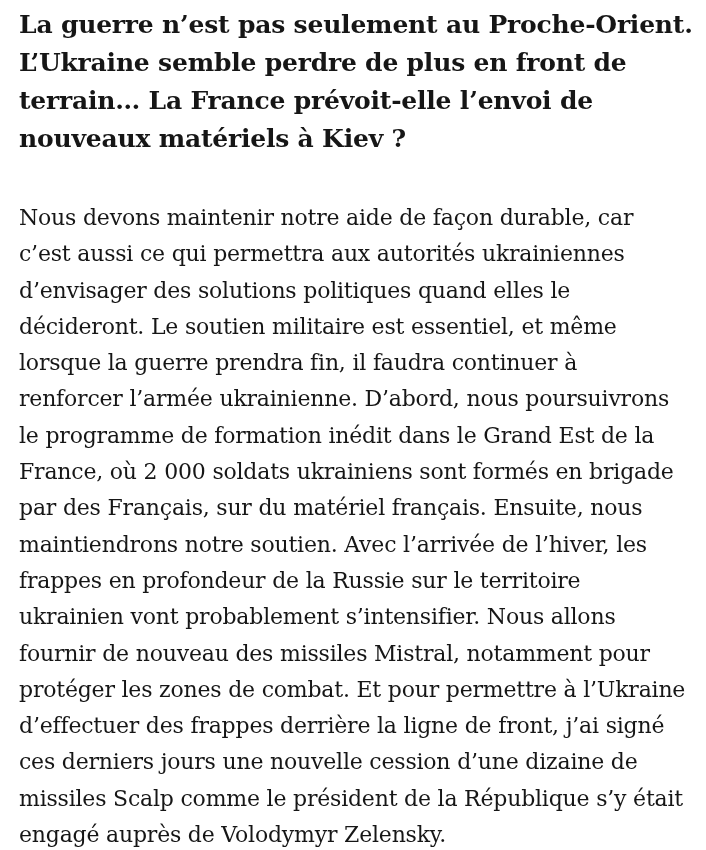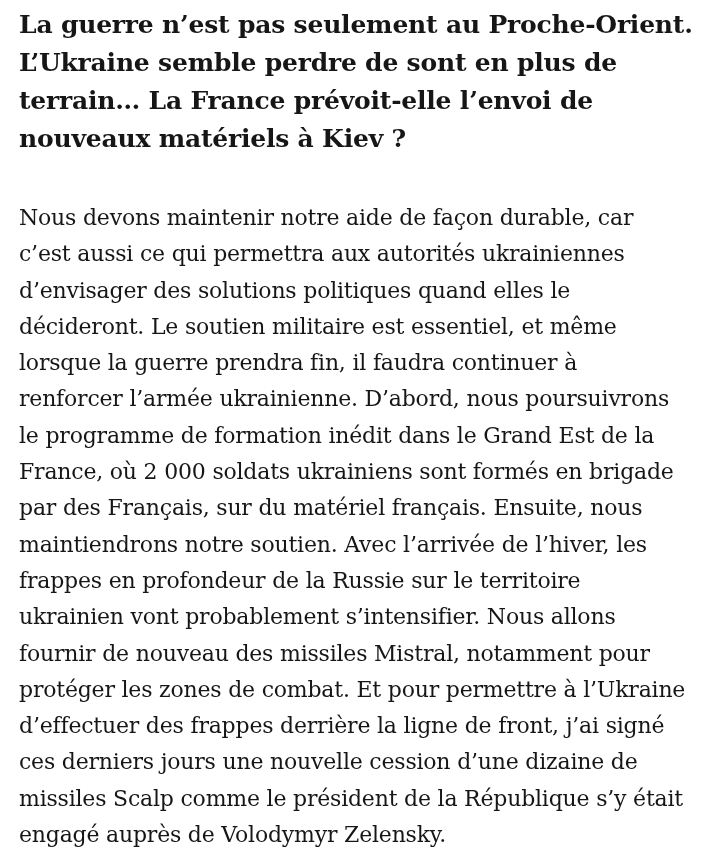--- a/index.html
+++ b/index.html
@@ -36,21 +36,21 @@
     letter-spacing: -0.2px;
     white-space: pre-line;
     color: #161616;
   }
 </style>
 </head>
 <body>
 
 <main class="article">
   <h2 class="question">La guerre n’est pas seulement au Proche-Orient.
-L’Ukraine semble perdre de sont en plus de
+L’Ukraine semble perdre de plus en front de
 terrain… La France prévoit-elle l’envoi de
 nouveaux matériels à Kiev ?</h2>
   <p class="answer">Nous devons maintenir notre aide de façon durable, car
 c’est aussi ce qui permettra aux autorités ukrainiennes
 d’envisager des solutions politiques quand elles le
 décideront. Le soutien militaire est essentiel, et même
 lorsque la guerre prendra fin, il faudra continuer à
 renforcer l’armée ukrainienne. D’abord, nous poursuivrons
 le programme de formation inédit dans le Grand Est de la
 France, où 2 000 soldats ukrainiens sont formés en brigade

